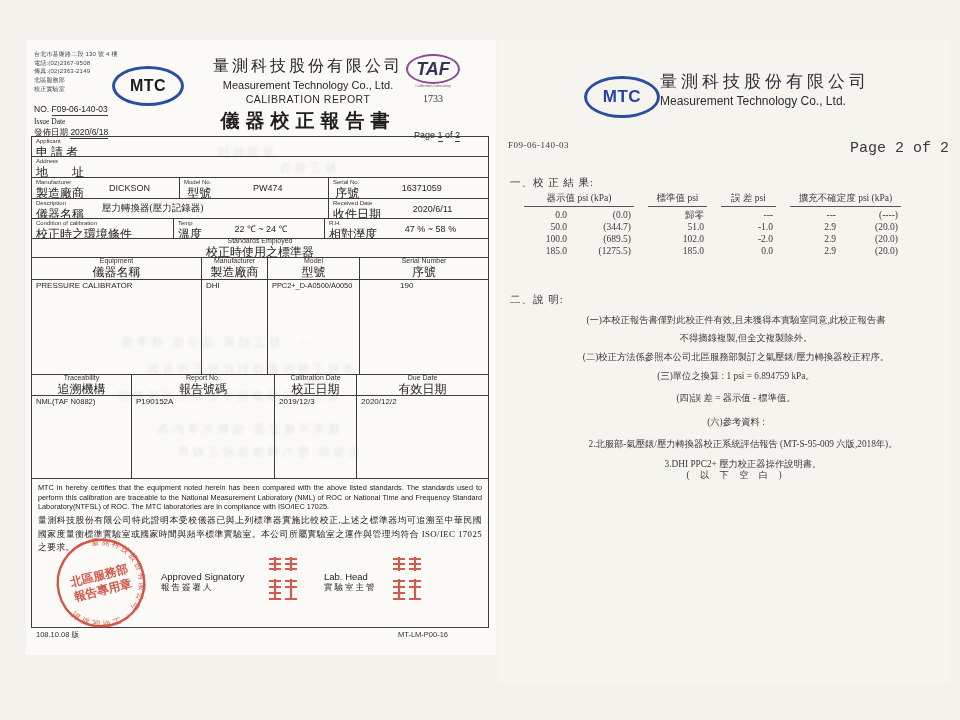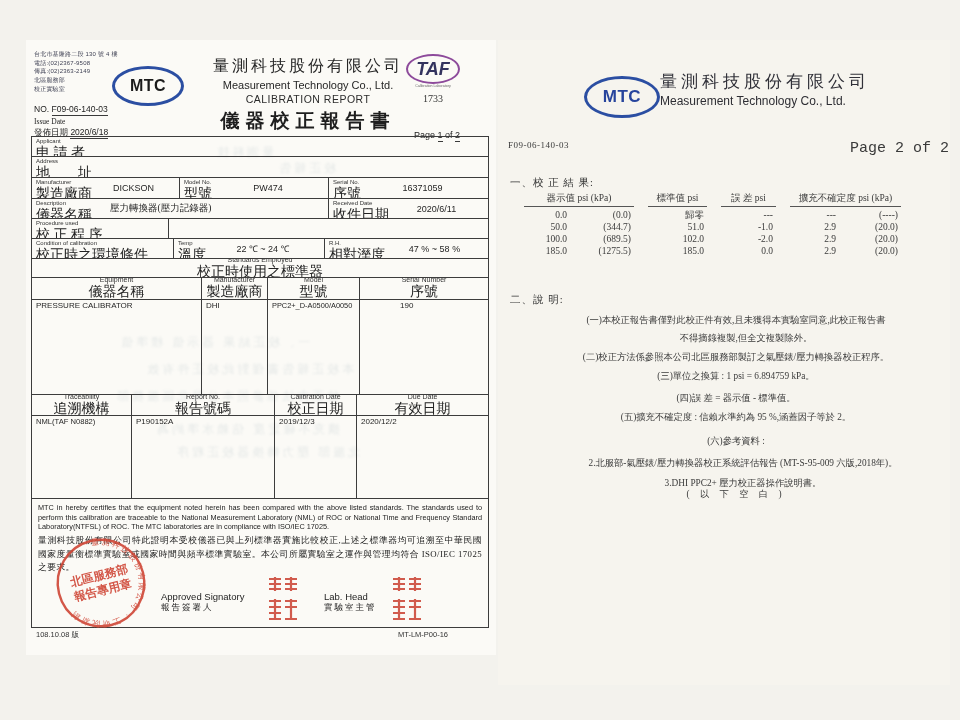--- a/index.html
+++ b/index.html
@@ -42,21 +42,21 @@
 
   
   .maintable{left:5px;top:96px;width:458px;height:492px;border:1.5px solid #3c3c3c;
     display:flex;flex-direction:column;box-sizing:border-box;background:transparent;}
   .row{display:flex;border-bottom:1px solid #3c3c3c;box-sizing:border-box;flex:0 0 auto;}
   .row:last-child{border-bottom:none;}
   .c{border-right:1px solid #3c3c3c;box-sizing:border-box;padding:1px 4px;display:flex;align-items:flex-start;overflow:hidden;}
   .c:last-child{border-right:none;}
   .lb{flex:0 0 auto;}
   .en{font-size:6px;color:#333;line-height:1.15;white-space:nowrap;}
-  .zh{font-family:"Liberation Serif",serif;font-size:14px;color:#222;line-height:1.2;white-space:nowrap;}
+  .zh{font-family:"Liberation Serif",serif;font-size:12px;color:#222;line-height:1.2;white-space:nowrap;text-align:right;}
   .v{font-size:9px;color:#1f1f1f;margin:auto;white-space:nowrap;}
   .v-zh{font-family:"Liberation Serif",serif;font-size:9.5px;}
   .center2{flex-direction:column;align-items:center;justify-content:center;padding:1px 0;}
   .hcell{flex-direction:column;align-items:center;justify-content:center;text-align:center;padding:1px 0;}
   .topleft{font-size:8px;color:#1f1f1f;white-space:nowrap;}
   .certbox{flex-direction:column;align-items:stretch;position:relative;padding:4px 6px;display:flex;}
   .cert-en{font-size:7.3px;line-height:1.33;color:#222;text-align:justify;}
   .cert-zh{font-family:"Liberation Serif",serif;font-size:8.8px;line-height:1.55;color:#222;text-align:justify;letter-spacing:.4px;margin-top:2px;}
   .sig-en{font-size:9.5px;color:#1e1e1e;white-space:nowrap;}
   .sig-zh{font-family:"Liberation Serif",serif;font-size:8.5px;color:#1e1e1e;letter-spacing:2px;white-space:nowrap;}
@@ -203,33 +203,20 @@
       </div>
       <div class="c" style="flex:1;">
         <div class="lb">
             <div class="en">Received Date</div>
         <div class="zh">收件日期</div>
           </div>
         <div class="v">2020/6/11</div>
       </div>
     </div>
 
-    <div class="row" style="height:20px;">
-      <div class="c" style="width:137px;">
-        <div class="lb">
-            <div class="en">Procedure used</div>
-        <div class="zh">校 正 程 序</div>
-          </div>
-      </div>
-      <div class="c" style="flex:1;">
-        
-        
-        
-      </div>
-    </div>
 
     <div class="row" style="height:20px;">
       <div class="c" style="width:142px;">
         <div class="lb">
             <div class="en">Condition of calibration</div>
         <div class="zh">校正時之環境條件</div>
           </div>
       </div>
       <div class="c" style="width:151px;">
         <div class="lb">
@@ -435,19 +422,18 @@
   </table>
 
   <div class="abs sec-title" id="sec2">二、說 明:</div>
 
   <div class="abs notes">
     <div style="margin-top:3px;">(一)本校正報告書僅對此校正件有效,且未獲得本實驗室同意,此校正報告書</div>
     <div class="cont" style="margin-top:7px;">不得摘錄複製,但全文複製除外。</div>
     <div style="margin-top:8px;">(二)校正方法係參照本公司北區服務部製訂之氣壓錶/壓力轉換器校正程序。</div>
     <div style="margin-top:8px;">(三)單位之換算 : 1 psi = 6.894759 kPa。</div>
     <div style="margin-top:11px;">(四)誤 差 = 器示值 - 標準值。</div>
-    <div style="margin-top:8px;">(五)擴充不確定度 : 信賴水準約為 95 %,涵蓋因子等於 2。</div>
     <div style="margin-top:13px;">(六)參考資料 :</div>
     <div class="ref" style="margin-top:11px;">2.北服部-氣壓錶/壓力轉換器校正系統評估報告 (MT-S-95-009 六版,2018年)。</div>
     <div class="ref" style="margin-top:9px;">3.DHI PPC2+ 壓力校正器操作說明書。</div>
     <div class="closing" style="">( 以 下 空 白 )</div>
   </div>
 </div>
 
 </body></html>

